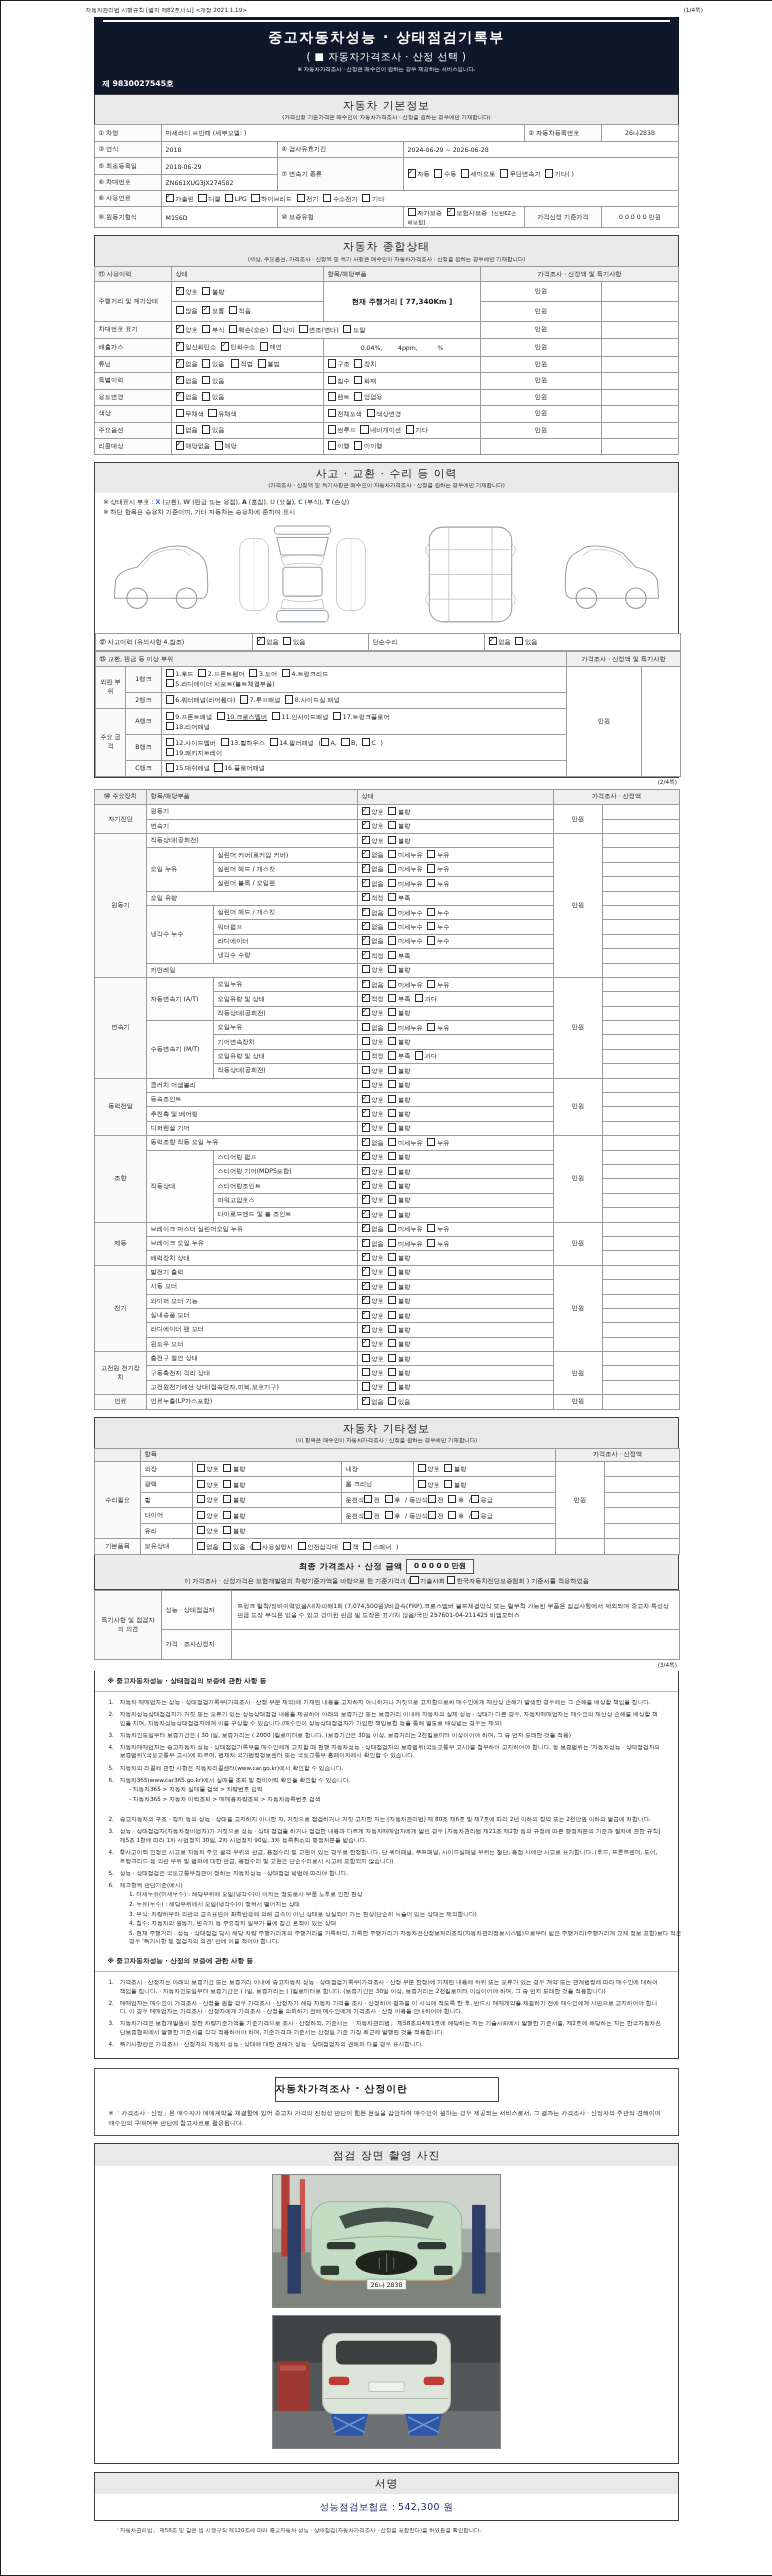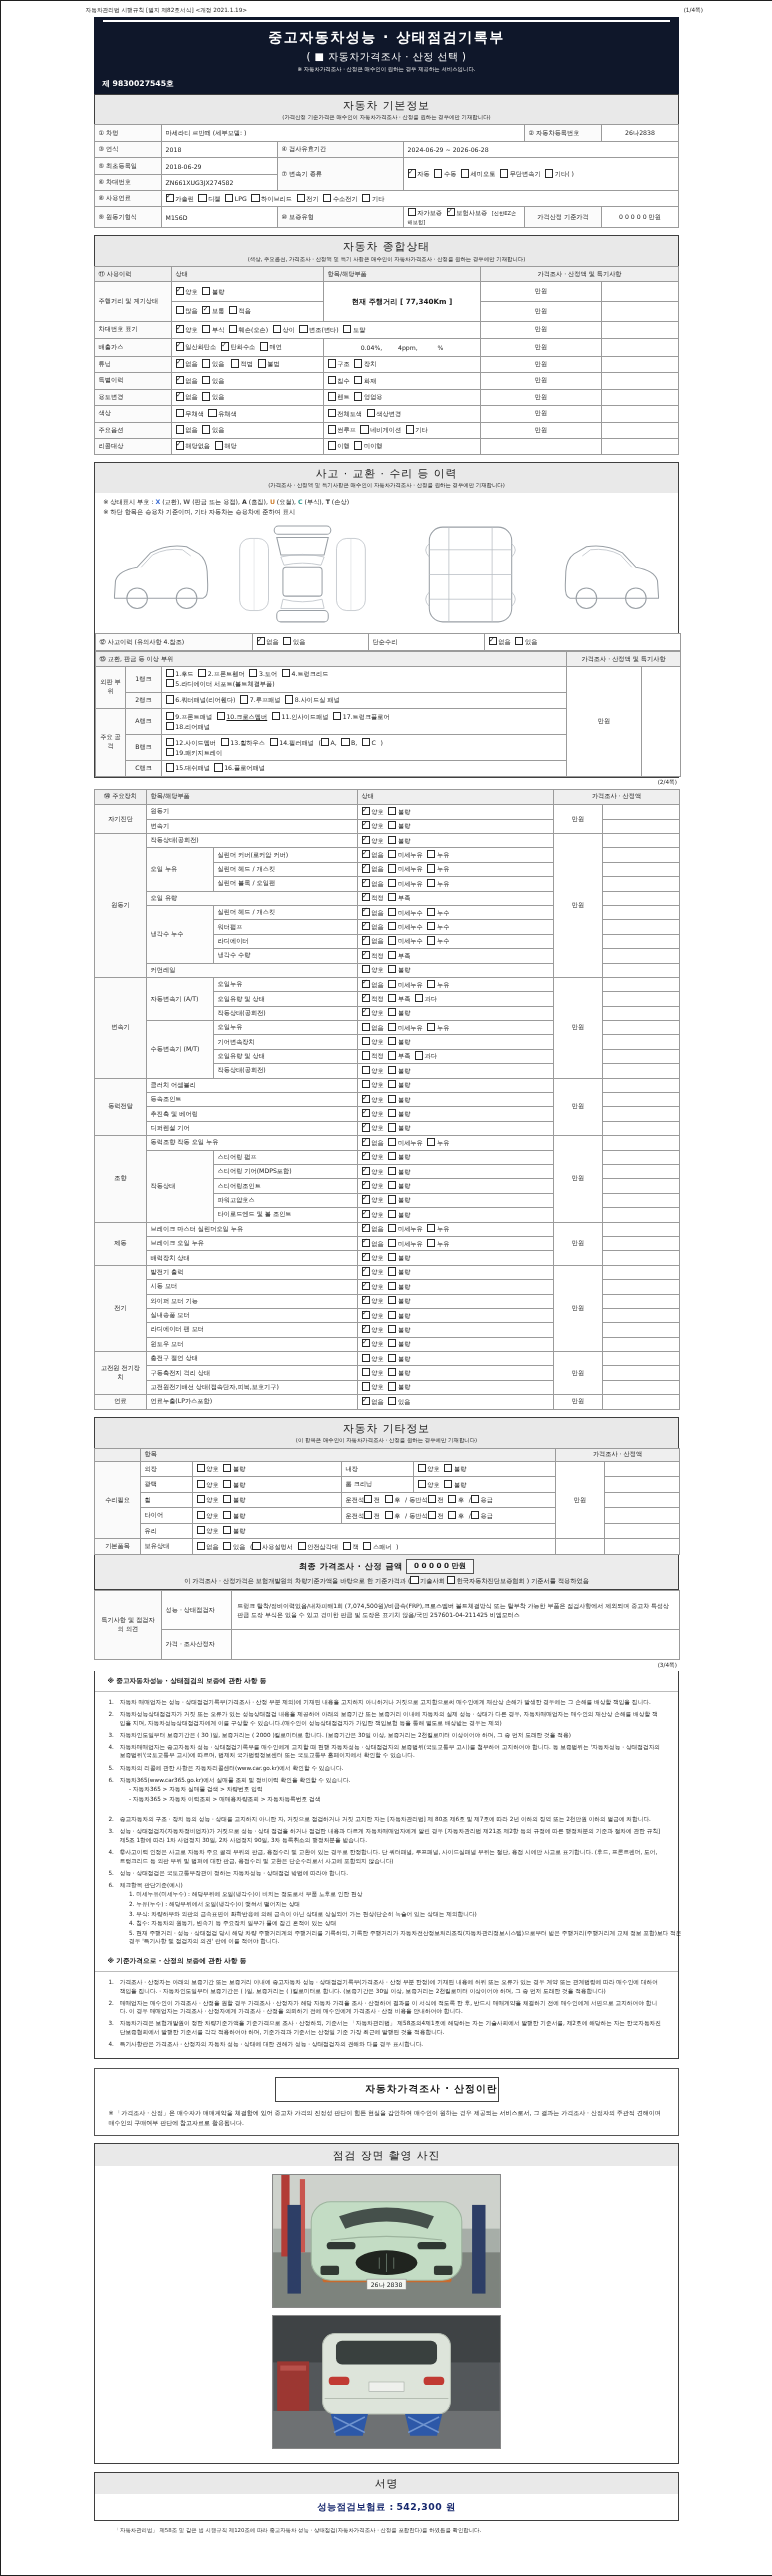--- a/index.html
+++ b/index.html
@@ -48,26 +48,26 @@
   .final-note{font-size:5.4px;margin-top:2.6px;}
   .final-note .opt{margin-right:2.1px;}
   .nbox{border:1px solid #3f3f3f;border-top:0;background:#fff;padding-bottom:4.1px;}
   .nhead{font-size:6.7px;font-weight:600;padding:5.2px 12.4px;border-bottom:0.5px solid #bbb;}
   .nlist{padding:6.2px 15.5px 2.1px 13.4px;}
   .nitem{display:flex;flex-wrap:wrap;margin-bottom:3.6px;font-size:5.7px;line-height:1.5;}
   .nn{width:11.3px;flex:0 0 11.3px;}
   .nt{flex:1 1 auto;width:calc(100% - 12.4px);}
   .nsub{flex:0 0 100%;padding-left:20.6px;margin-top:1px;font-size:5.7px;line-height:1.5;}
   .ebox{border:0.8px solid #555;margin-top:8.2px;padding:8.2px 13.4px 7.2px;}
-  .ebox-title{width:222px;margin:0 auto;border:0.8px solid #444;text-align:right;font-size:9.8px;font-weight:bold;padding:5.2px 0;letter-spacing:1px;}
+  .ebox-title{width:222px;margin:0 auto;border:0.8px solid #444;text-align:left;font-size:9.8px;font-weight:bold;padding:5.2px 0;letter-spacing:1px;}
   .ebox-body{font-size:6px;line-height:1.65;margin-top:6.2px;color:#222;}
   .pbox{border:1px solid #3f3f3f;border-top:0;padding:8.2px 0 7.2px;text-align:center;}
   .photo{display:block;margin:0 auto 7.2px;border:0.5px solid #888;}
   .sbox{border:1px solid #3f3f3f;border-top:0;padding:7.2px 0 6.2px;text-align:center;}
-  .fee{font-size:9.3px;font-weight:bold;color:#17286e;letter-spacing:0.5px;}
+  .fee{font-size:9.3px;font-weight:normal;color:#17286e;letter-spacing:0.5px;}
   .footer{font-size:5.4px;color:#333;padding:5.2px 20.6px 0;line-height:1.7;}
 </style>
 </head>
 <body>
 
 <div class="page">
   <div class="doc">
 
     <div class="meta">
       <span>자동차관리법 시행규칙 [별지 제82호서식] &lt;개정 2021.1.19&gt;</span>
@@ -734,21 +734,21 @@
             <div class="nitem">
               <span class="nn">6.</span>
               <span class="nt">체크항목 판단기준(예시)</span>
               <div class="nsub">1. 미세누유(미세누수) : 해당부위에 오일(냉각수)이 비치는 정도로서 부품 노후로 인한 현상</div>
               <div class="nsub">2. 누유(누수) : 해당부위에서 오일(냉각수)이 맺혀서 떨어지는 상태</div>
               <div class="nsub">3. 부식: 차량하부와 외판의 금속표면이 화학반응에 의해 금속이 아닌 상태로 상실되어 가는 현상(단순히 녹슬어 있는 상태는 제외합니다)</div>
               <div class="nsub">4. 침수: 자동차의 원동기, 변속기 등 주요장치 일부가 물에 잠긴 흔적이 있는 상태</div>
               <div class="nsub">5. 현재 주행거리 · 성능 · 상태점검 당시 해당 차량 주행거리계의 주행거리를 기록하되, 기록한 주행거리가 자동차전산정보처리조직(자동차관리정보시스템)으로부터 받은 주행거리(주행거리계 교체 정보 포함)보다 적은 경우 '특기사항 및 점검자의 의견' 란에 이를 적어야 합니다.</div>
             </div>
           </div>
-        <div class="nhead">※ 기준가격으로 · 산정의 보증에 관한 사항 등</div>
+        <div class="nhead">※ 중고자동차성능 · 산정의 보증에 관한 사항 등</div>
         <div class="nlist" id="listC">
             <div class="nitem">
               <span class="nn">1.</span>
               <span class="nt">가격조사 · 산정자는 아래의 보증기간 또는 보증거리 이내에 중고자동차 성능 · 상태점검기록부(가격조사 · 산정 부분 한정)에 기재된 내용에 허위 또는 오류가 있는 경우 계약 또는 관계법령에 따라 매수인에 대하여 책임을 집니다.  · 자동차인도일부터 보증기간은 (    )일, 보증거리는 (    )킬로미터로 합니다. (보증기간은 30일 이상, 보증거리는 2천킬로미터 이상이어야 하며, 그 중 먼저 도래한 것을 적용합니다)</span>
             </div>
             <div class="nitem">
               <span class="nn">2.</span>
               <span class="nt">매매업자는 매수인이 가격조사 · 산정을 원할 경우 가격조사 · 산정자가 해당 자동차 가격을 조사 · 산정하여 결과를 이 서식에 적도록 한 후, 반드시 매매계약을 체결하기 전에 매수인에게 서면으로 고지하여야 합니다. 이 경우 매매업자는 가격조사 · 산정자에게 가격조사 · 산정을 의뢰하기 전에 매수인에게 가격조사 · 산정 비용을 안내하여야 합니다.</span>
             </div>
             <div class="nitem">

